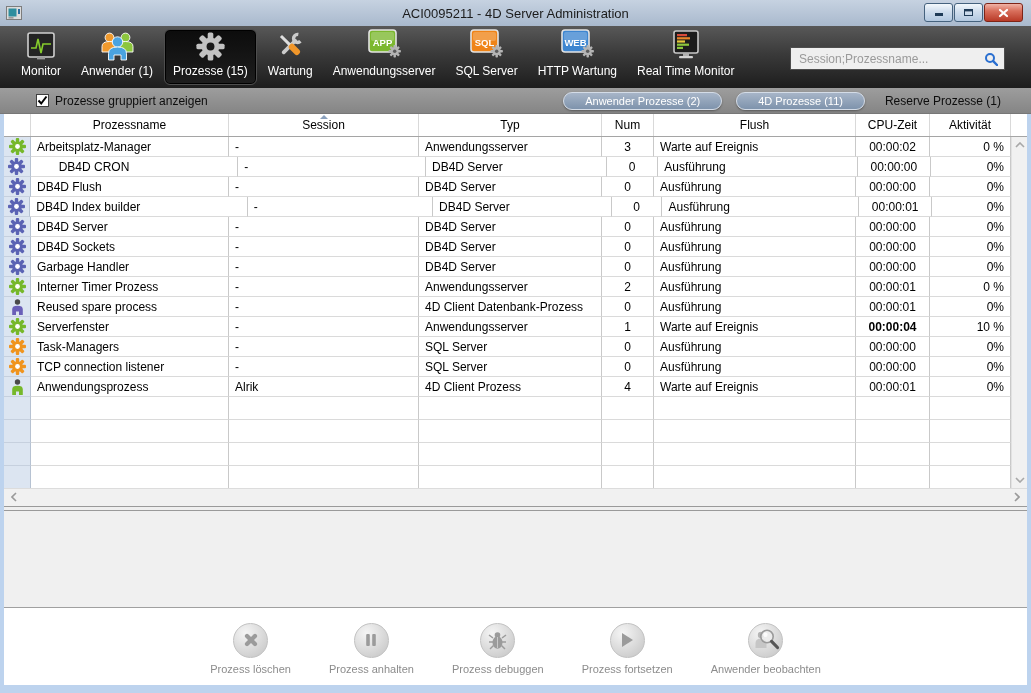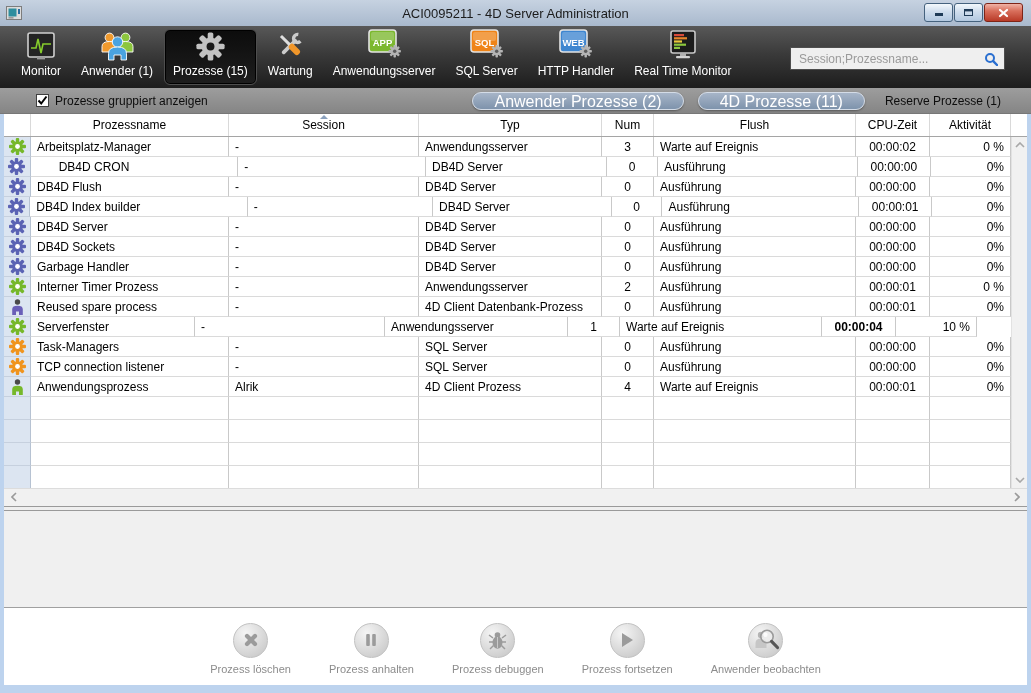--- a/index.html
+++ b/index.html
@@ -33,21 +33,21 @@
   .searchbox input::placeholder{color:#9a9a9a;}
   .searchbox .mag{margin-right:6px;display:flex;}
   
   .filterbar{position:absolute;left:0;top:88px;width:1031px;height:26px;
              background:linear-gradient(#9d9d9d,#858585);border-bottom:1px solid #777;
              display:flex;align-items:center;font-size:12px;color:#0d0d0d;}
   .cb-wrap{display:flex;align-items:center;gap:6px;margin-left:36px;cursor:default;}
   .cb{width:13px;height:13px;background:#fff;border:1px solid #3f3f3f;display:flex;
       align-items:center;justify-content:center;}
   .filter-right{margin-left:auto;display:flex;align-items:center;gap:14px;margin-right:30px;}
-  .pill{height:18px;line-height:17px;padding:0 21px;border-radius:10px;color:#fff;font-size:16px;
+  .pill{height:18px;line-height:17px;padding:0 21px;border-radius:10px;color:#fff;font-size:11px;
         background:linear-gradient(#a7b5c8,#7e93ac);border:1px solid #d4dce7;
         box-shadow:0 1px 2px rgba(0,0,0,.35);white-space:nowrap;cursor:default;}
   .reserve{color:#0d0d0d;margin-left:6px;white-space:nowrap;}
   
   .side{position:absolute;top:114px;bottom:0;width:4px;background:#bdd3ee;z-index:2;}
   .side.l{left:0;} .side.r{right:0;}
   .tablewrap{position:absolute;left:4px;top:114px;width:1023px;height:392px;background:#fff;}
   .thead{position:absolute;left:0;top:0;width:1023px;height:23px;display:flex;
          border-bottom:1px solid #a5a5a5;background:#fff;}
   .hcell{position:relative;display:flex;align-items:center;justify-content:center;
@@ -248,21 +248,21 @@
                   </g>
                   <g transform="rotate(-45 10 10)">
                     <rect x="8" y="0" width="4" height="20" rx="1.2"></rect>
                   </g>
                   <circle cx="10" cy="10" r="6.3"></circle>
                 </g>
                 <circle cx="10" cy="10" r="2.8" fill="#5c5c5c"></circle>
               </g>
             </svg>
           </span>
-          <div>HTTP Handler</div>
+          <div>HTTP Wartung</div>
         </div>
         <div class="tb-item">
           <span class="tb-ico">
             <svg width="33" height="33" viewBox="0 0 33 33">
               <rect x="5" y="2" width="24" height="22" rx="2" fill="#1c1c1c" stroke="#c8c8c8" stroke-width="1.6"></rect>
               <rect x="8" y="5" width="10" height="2.2" fill="#d84a3a"></rect>
               <rect x="8" y="8.2" width="13" height="2.2" fill="#e8852a"></rect>
               <rect x="8" y="11.4" width="8" height="2.2" fill="#e8c83a"></rect>
               <rect x="8" y="14.6" width="12" height="2.2" fill="#8cc63e"></rect>
               <rect x="8" y="17.8" width="6" height="2.2" fill="#8cc63e"></rect>
@@ -563,21 +563,21 @@
                   </g>
                   <g transform="rotate(-45 10 10)">
                     <rect x="8" y="0" width="4" height="20" rx="1.2"></rect>
                   </g>
                   <circle cx="10" cy="10" r="6.3"></circle>
                 </g>
                 <circle cx="10" cy="10" r="2.8" fill="#fff"></circle>
               </svg>
             </span>
           </div>
-          <div class="tcell l" style="width: 164px;">Serverfenster</div>
+          <div class="tcell l" style="width: 198px;">Serverfenster</div>
           <div class="tcell l" style="width: 190px;">-</div>
           <div class="tcell l" style="width: 183px;">Anwendungsserver</div>
           <div class="tcell c" style="width: 52px;">1</div>
           <div class="tcell l" style="width: 202px;">Warte auf Ereignis</div>
           <div class="tcell c" style="width: 74px; font-weight: bold;">00:00:04</div>
           <div class="tcell r" style="width: 81px;">10 %</div>
         </div>
         <div class="trow">
           <div class="tcell ic" style="width: 27px;">
             <span style="display: flex;">

